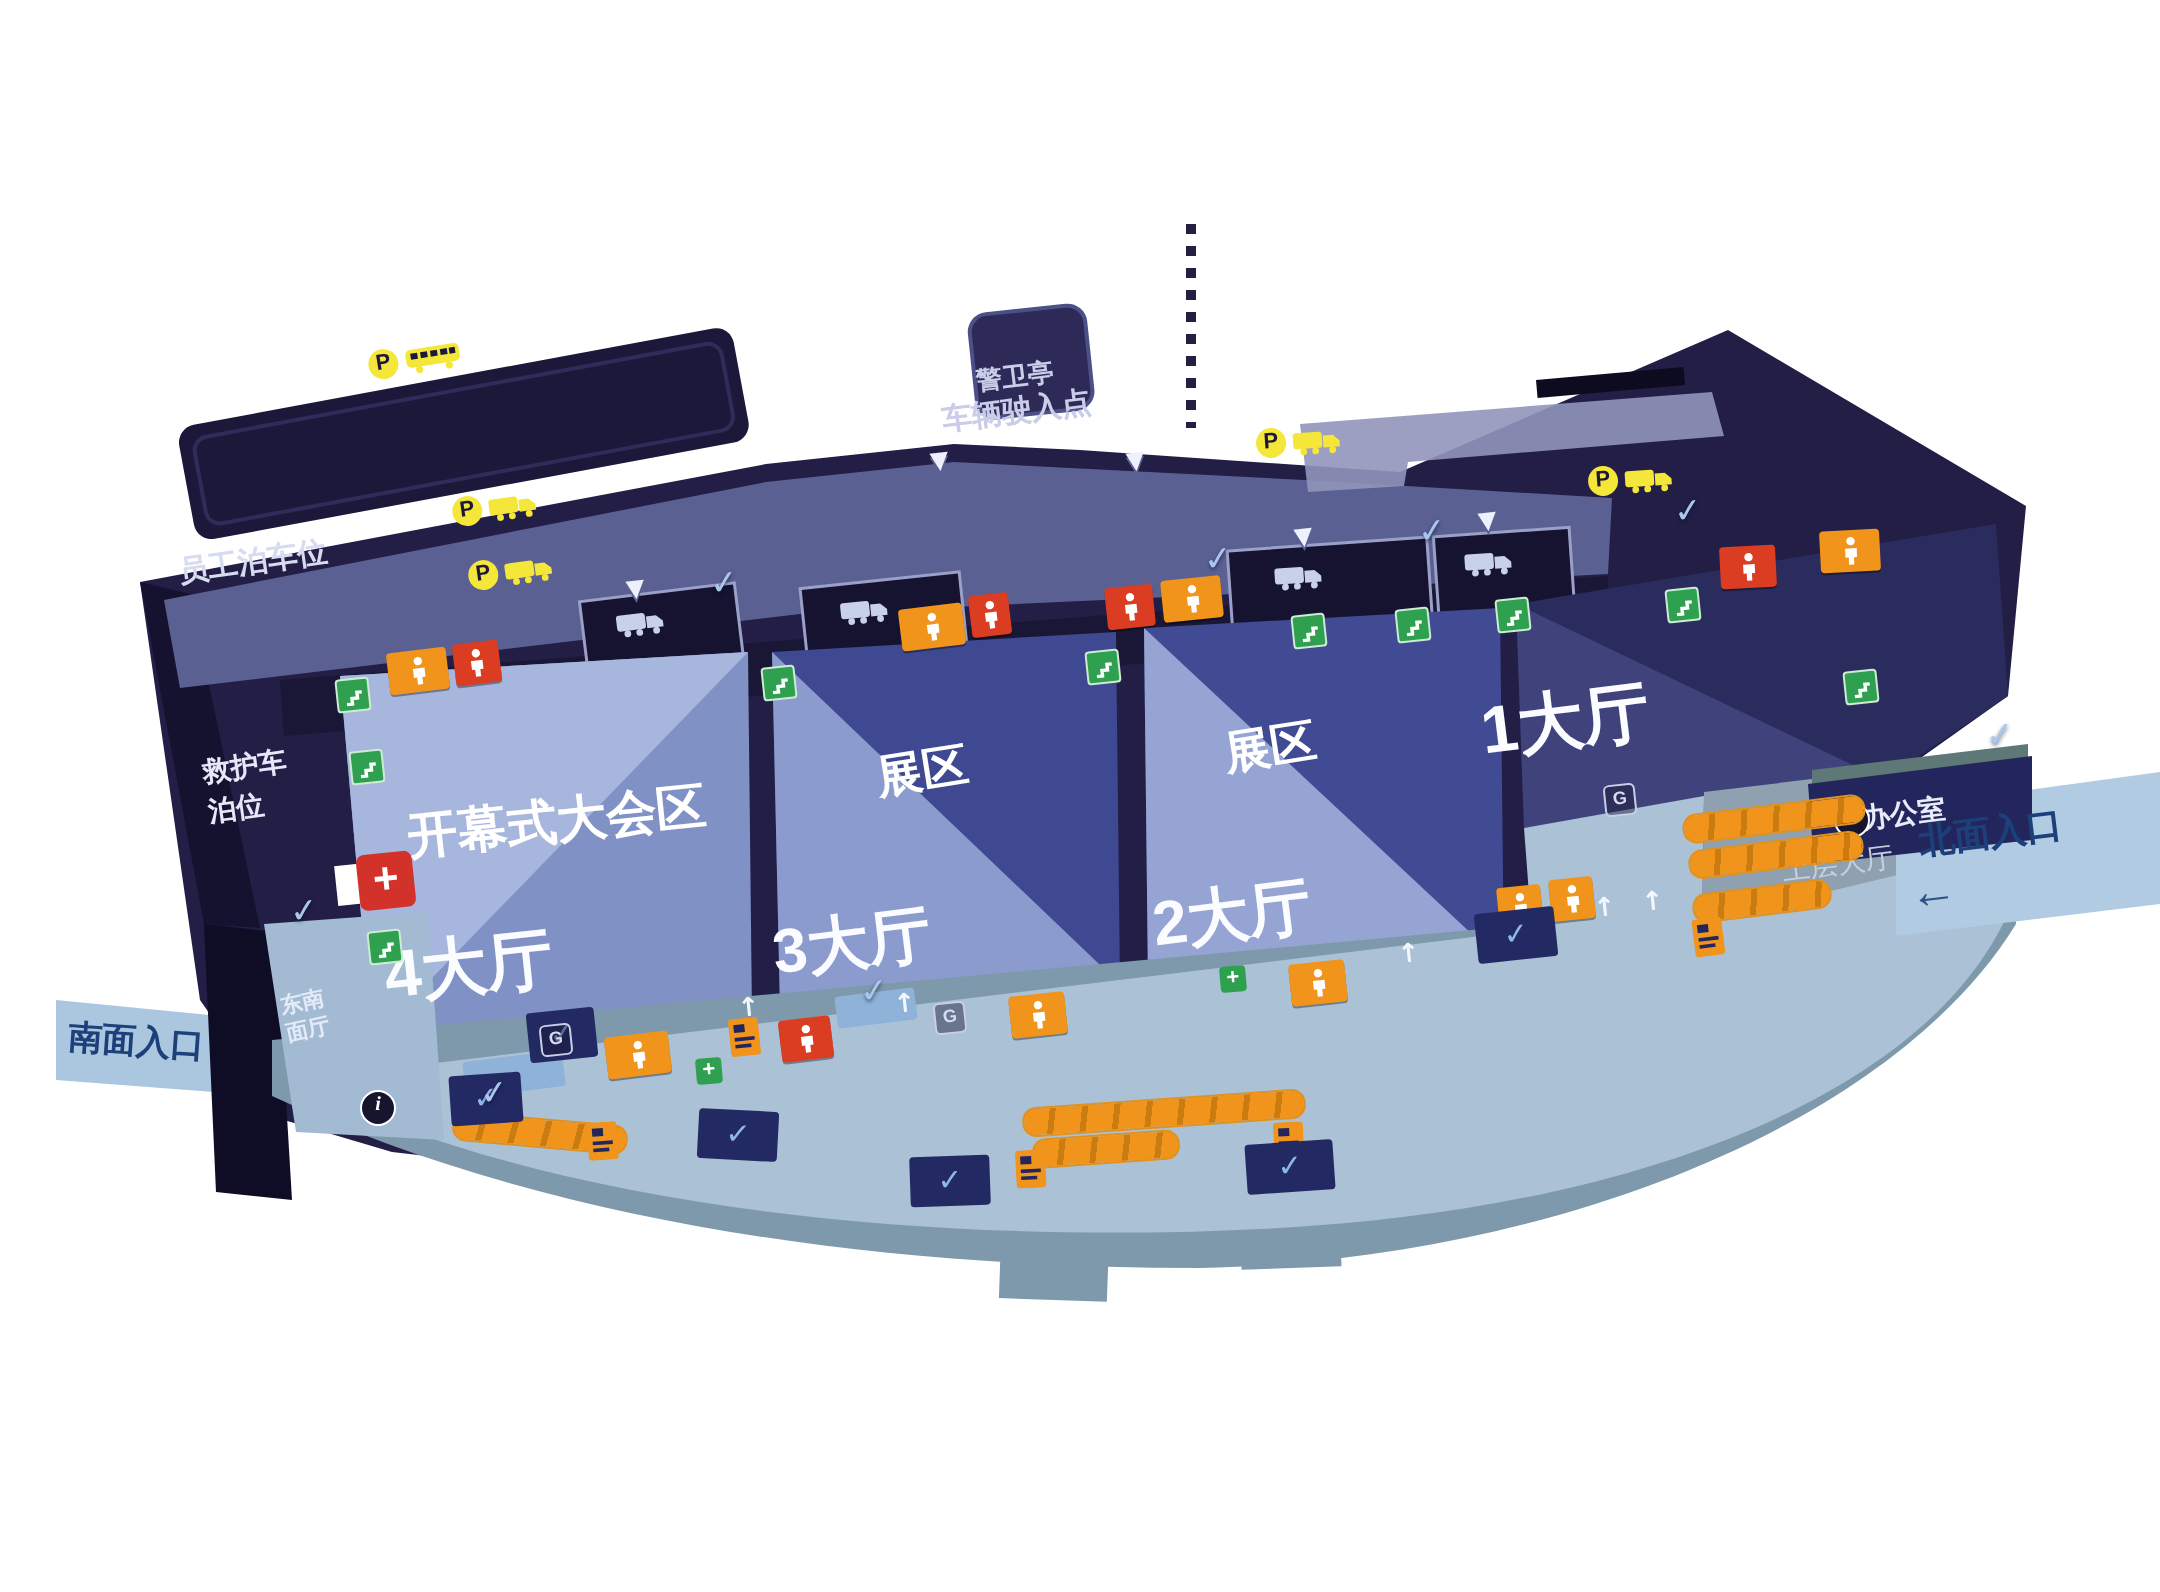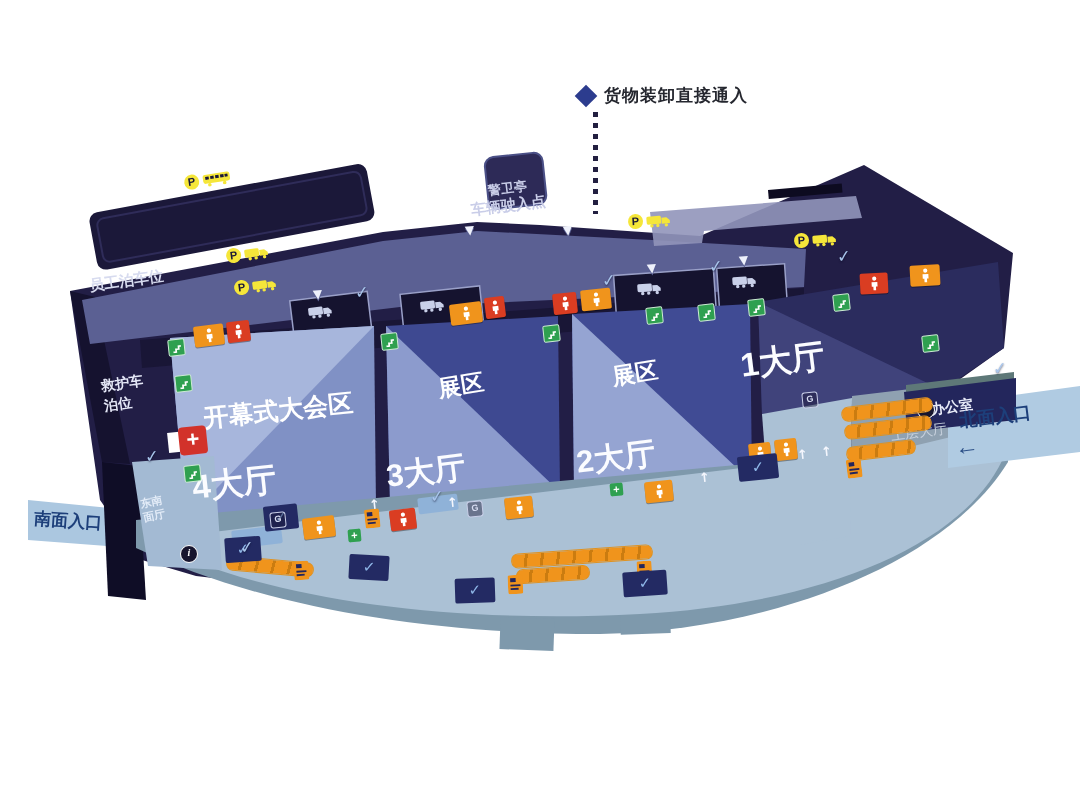--- a/index.html
+++ b/index.html
@@ -104,24 +104,20 @@
     <path d="M148,540 L905,448 L955,436 L1006,452 C968,546 820,604 640,614 C440,625 250,596 148,540 Z" fill="#abc1d5"></path>
     <polygon points="762,414 852,398 850,536 800,545 770,520" fill="#abc1d5"></polygon>
     <polygon points="132,462 214,456 222,570 148,566" fill="#a3bad3"></polygon>
     <rect x="232" y="528" width="50" height="18" rx="2" fill="#8fb2d8" transform="rotate(-7 257 537)"></rect>
     <rect x="418" y="496" width="40" height="16" rx="2" fill="#8fb2d8" transform="rotate(-7 438 504)"></rect>
     <polygon points="948,404 1080,386 1080,452 948,468" fill="#b0cbe2"></polygon>
     <polygon points="906,385 1014,372 1014,380 906,394" fill="#5e7878"></polygon>
     <polygon points="904,392 1016,378 1016,420 907,432" fill="#23265c"></polygon>
   </svg>
 
-  <div class="lbl l-legend">
-    <span class="diamond"></span>
-    <span>货物装卸直接通入</span>
-  </div>
   <div class="dotline"></div>
 
   <div class="lbl l-guard">警卫亭</div>
   <div class="lbl l-ventry">车辆驶入点</div>
   <div class="lbl l-staffpark">员工泊车位</div>
   <div class="lbl l-ambu">
     <span>救护车</span>
     <span>泊位</span>
   </div>
   <div class="lbl l-sehall">

